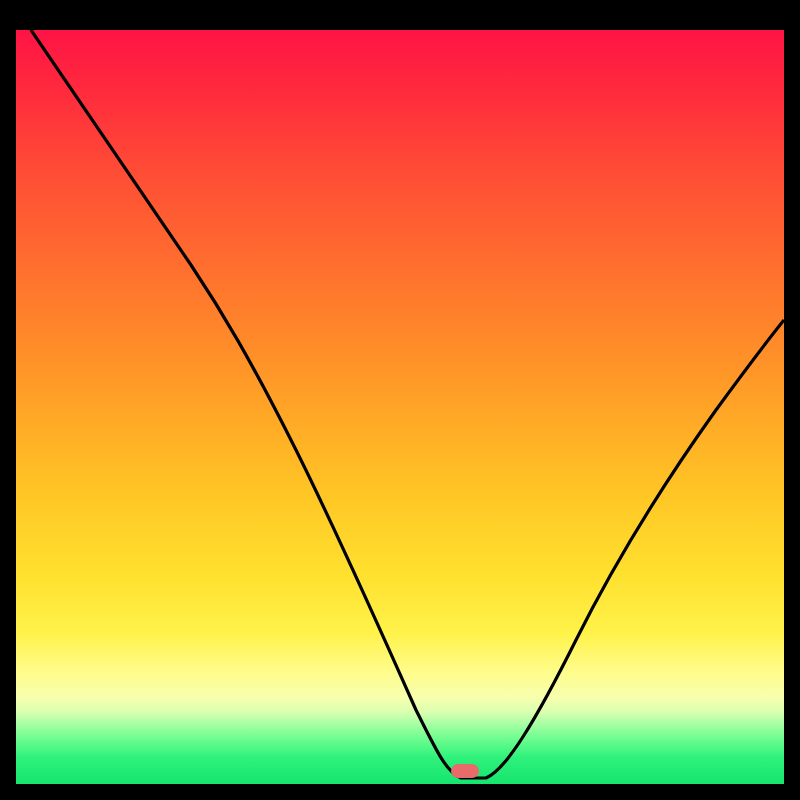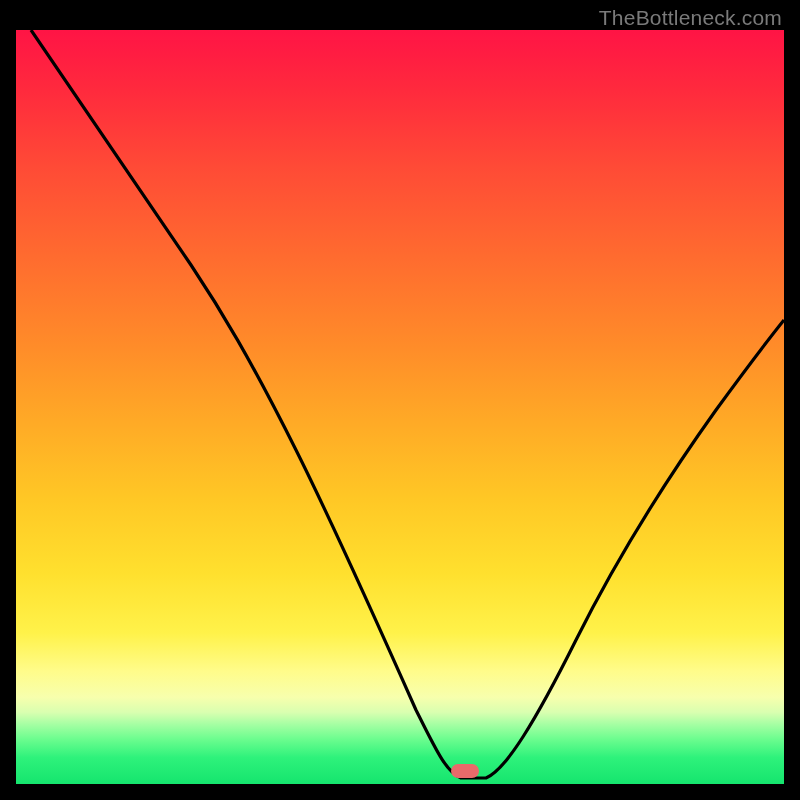--- a/index.html
+++ b/index.html
@@ -67,21 +67,20 @@
     top: 0;
     width: 100%;
     height: 100%;
   }
 </style>
 </head>
 <body>
 
 <div class="frame">
 
-  <div class="watermark">TheBottleneck.com</div>
 
   <div class="plot">
 
     <svg class="curve" viewBox="0 0 768 754" preserveAspectRatio="none">
       <path d="M 15 0
                C 80 95, 135 175, 175 235
                C 205 280, 235 330, 280 420
                C 320 500, 360 590, 400 680
                C 420 720, 430 742, 445 748
                L 470 748

